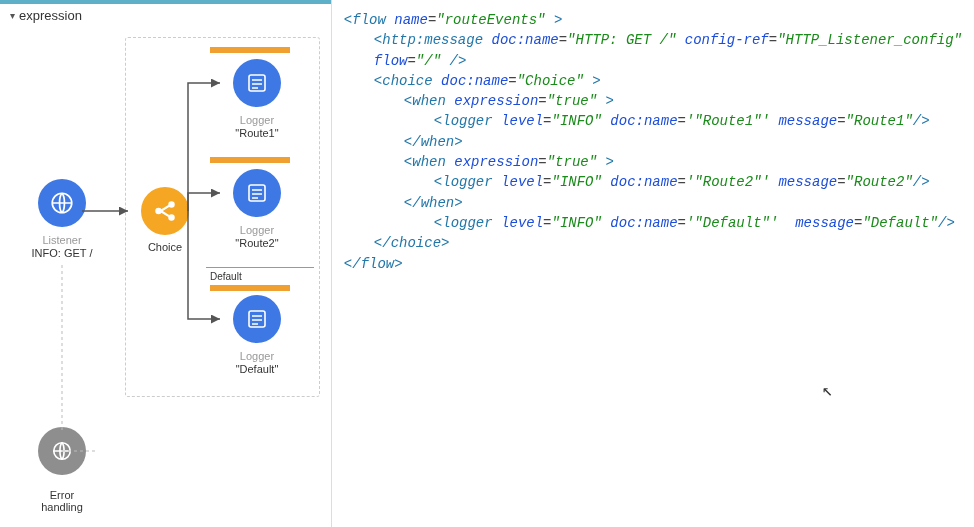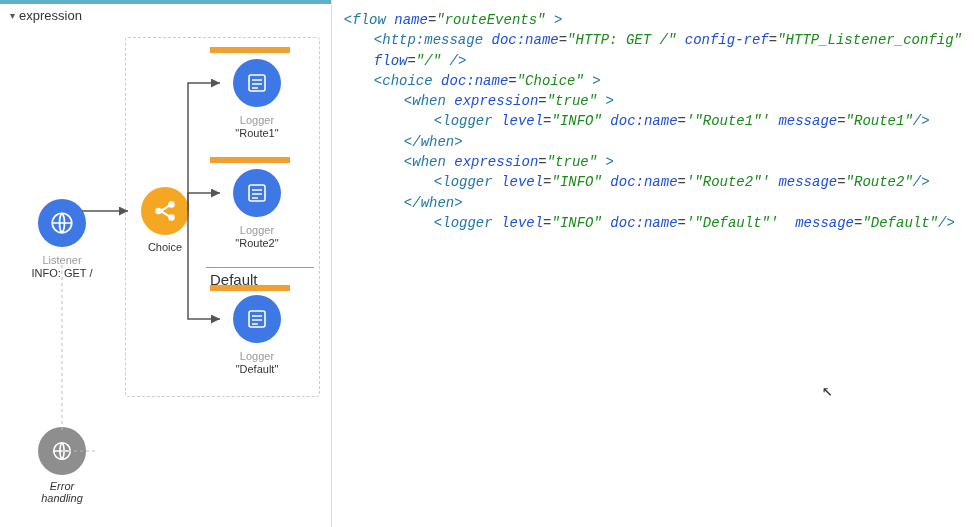--- a/index.html
+++ b/index.html
@@ -74,21 +74,21 @@
     position: absolute;
     border-top: 1px solid #999;
   }
   .route-accent {
     position: absolute;
     width: 4px;
     background: #f0a030;
   }
   .default-label {
     position: absolute;
-    font-size: 15px;
+    font-size: 10px;
     color: #333;
   }
   svg.arrows {
     position: absolute;
     top: 0; left: 0;
     pointer-events: none;
   }
 
   
   .code-panel {
@@ -131,21 +131,21 @@
   <div class="diagram-area">
 
     <div class="routes-box" style="left:125px; top:10px; width:195px; height:360px;"></div>
 
     <div class="route-accent" style="left:210px; top:20px; height:6px; width:80px; background:#f0a030;"></div>
     <div class="route-accent" style="left:210px; top:130px; height:6px; width:80px; background:#f0a030;"></div>
     <div class="route-accent" style="left:210px; top:258px; height:6px; width:80px; background:#f0a030;"></div>
     <div class="route-divider" style="left:206px; top:240px; width:108px;"></div>
     <div class="default-label" style="left:210px; top:244px;">Default</div>
 
-    <div class="node" style="left:22px; top:172px; width:80px;">
+    <div class="node" style="left:22px; top:152px; width:80px;">
       <div class="node-icon blue">
         <svg width="26" height="26" viewBox="0 0 24 24" fill="none" stroke="white" stroke-width="1.6">
           <circle cx="12" cy="12" r="9"></circle>
             <path d="M3 12h18M12 3c3 3 3 15 0 18M12 3c-3 3-3 15 0 18"></path>
         </svg>
       </div>
       <div class="node-label">Listener</div>
       <div class="node-sublabel">INFO: GET /</div>
     </div>
 
@@ -194,21 +194,21 @@
       <div class="node-sublabel">"Default"</div>
     </div>
 
     <div class="node" style="left:22px; top:400px; width:80px;">
       <div class="node-icon gray">
         <svg width="22" height="22" viewBox="0 0 24 24" fill="none" stroke="white" stroke-width="1.8">
           <circle cx="12" cy="12" r="9"></circle>
             <path d="M3 12h18M12 3c3 3 3 15 0 18M12 3c-3 3-3 15 0 18"></path>
         </svg>
       </div>
-      <div class="node-sublabel" style="margin-top:5px; white-space:pre-line;font-style:italic;">Error
+      <div class="node-sublabel" style="margin-top:14px; white-space:pre-line;">Error
 handling</div>
     </div>
 
     <svg class="arrows" width="340" height="480">
       <defs>
         <marker id="ah" markerWidth="8" markerHeight="8" refX="6" refY="3" orient="auto">
           <path d="M0,0 L6,3 L0,6 Z" fill="#555"></path>
         </marker>
       </defs>
 
@@ -273,15 +273,21 @@
   </div>
   <div class="ind2">
     <span class="t-punct">&lt;/</span><span class="t-tag">when</span><span class="t-punct">&gt;</span>
   </div>
   <div class="ind3">
     <span class="t-punct">&lt;</span><span class="t-tag">logger</span>
     <span class="t-attr">level</span><span class="t-eq">=</span><span class="t-str">"INFO"</span>
     <span class="t-attr">doc:name</span><span class="t-eq">=</span><span class="t-str">'"Default"'</span>&nbsp;
     <span class="t-attr">message</span><span class="t-eq">=</span><span class="t-str">"Default"</span><span class="t-punct">/&gt;</span>
   </div>
+  <div class="ind1">
+    <span class="t-punct">&lt;/</span><span class="t-tag">choice</span><span class="t-punct">&gt;</span>
+  </div>
+  <div>
+    <span class="t-punct">&lt;/</span><span class="t-tag">flow</span><span class="t-punct">&gt;</span>
+  </div>
 
   <div class="cursor">↖</div>
 </div>
 
 </body></html>

